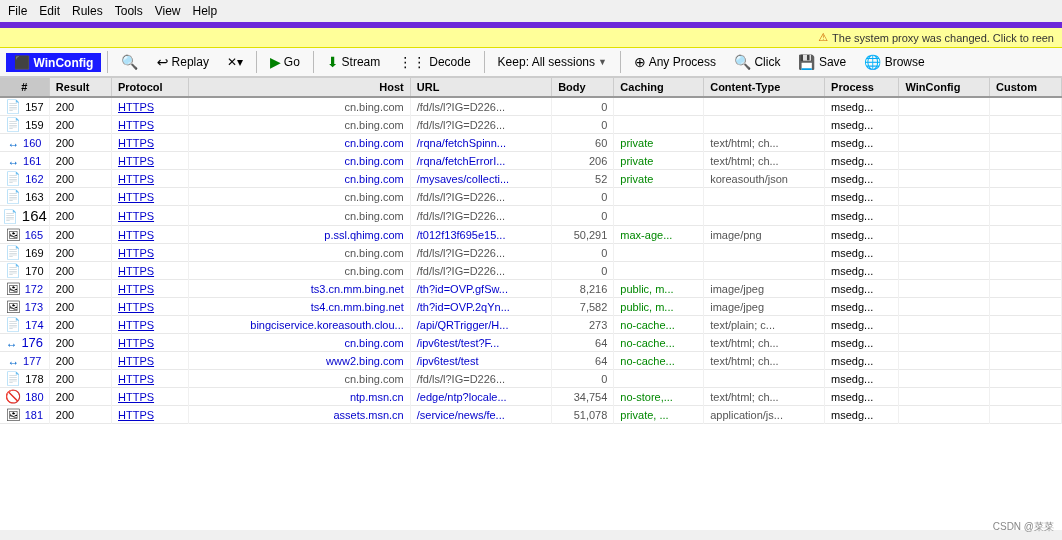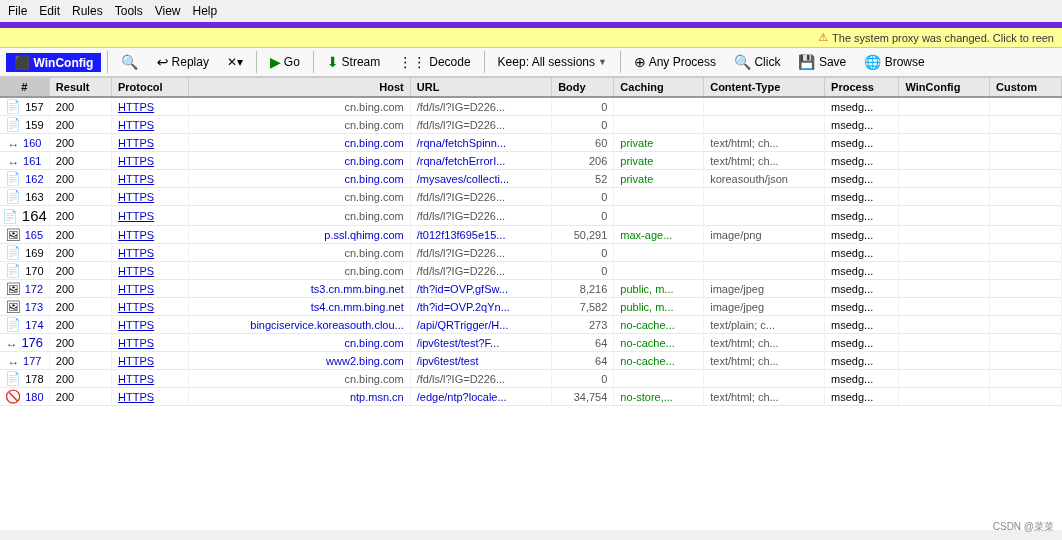--- a/index.html
+++ b/index.html
@@ -472,17 +472,33 @@
     <td class="protocol-https">HTTPS</td>
     <td class="host-link" style="text-align:right; color:#0000cc;">ntp.msn.cn</td>
     <td class="url-link" style="color:#0000cc;">/edge/ntp?locale...</td>
     <td class="num">34,754</td>
     <td style="color:#008800">no-store,...</td>
     <td style="color:#555">text/html; ch...</td>
     <td>msedg...</td>
     <td></td>
     <td></td>
   </tr>
+        <tr>
+    <td class="icon-cell">
+      <span style="font-size:12px;">🖼</span>
+      <span style="color:#0000cc; font-size:11px;">181</span>
+    </td>
+    <td class="result-200">200</td>
+    <td class="protocol-https">HTTPS</td>
+    <td class="host-link" style="text-align:right; color:#0000cc;">assets.msn.cn</td>
+    <td class="url-link" style="color:#0000cc;">/service/news/fe...</td>
+    <td class="num">51,078</td>
+    <td style="color:#008800">private, ...</td>
+    <td style="color:#555">application/js...</td>
+    <td>msedg...</td>
+    <td></td>
+    <td></td>
+  </tr>
       </tbody>
   </table>
 </div>
 
 <div class="watermark">CSDN @菜菜</div>
 
 </body></html>

